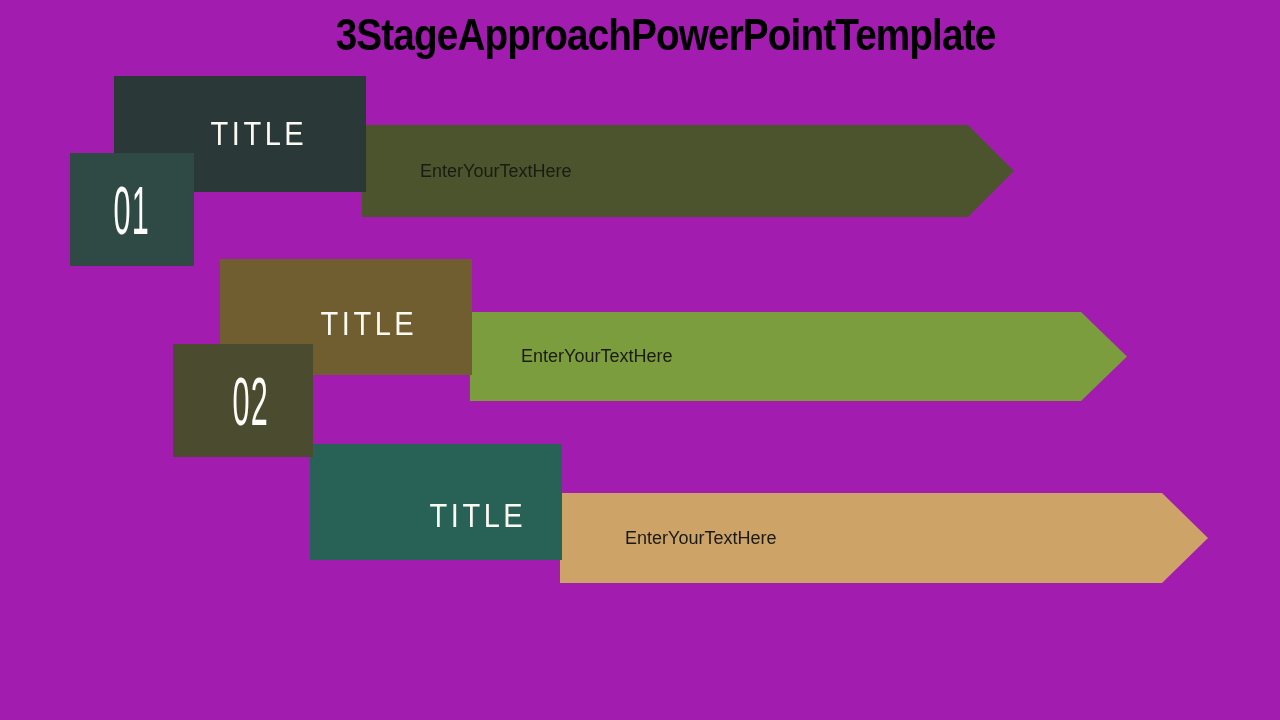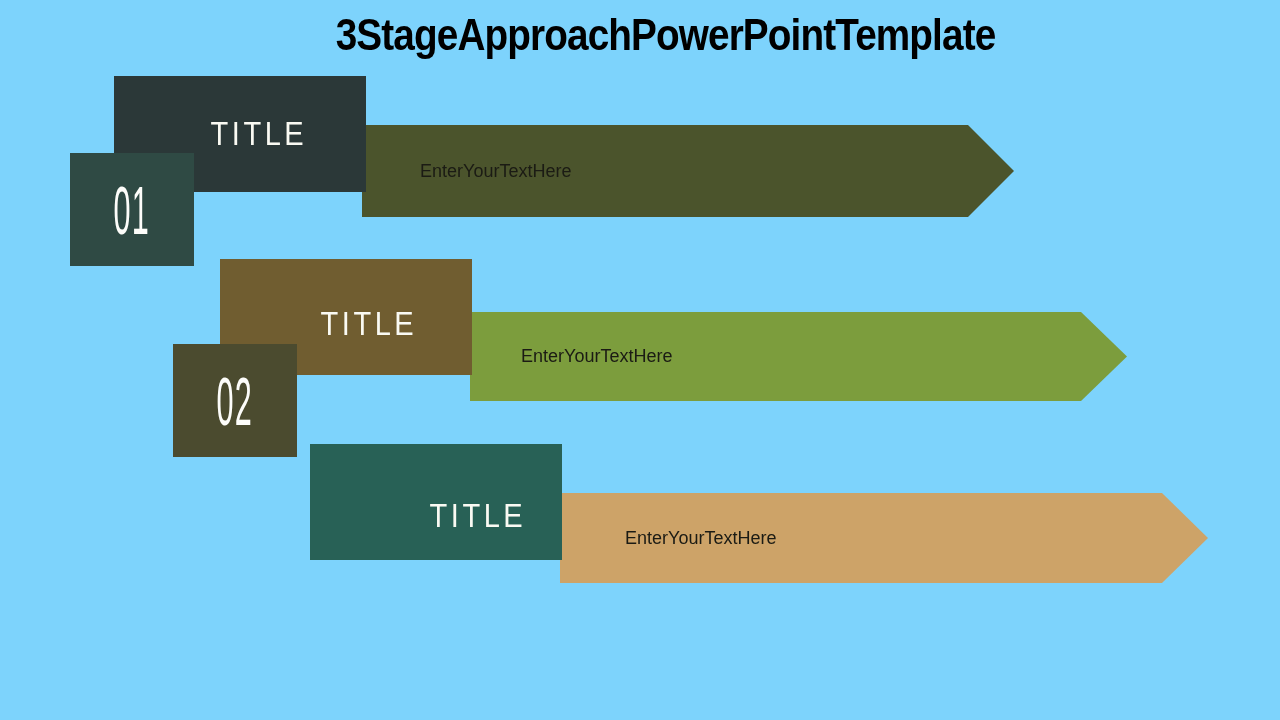--- a/index.html
+++ b/index.html
@@ -5,21 +5,21 @@
   html, body {
     margin: 0;
     padding: 0;
     background: #ffffff;
     font-family: "Liberation Sans", sans-serif;
   }
   .slide {
     position: relative;
     width: 1280px;
     height: 720px;
-    background: #7dd3fc;
+    background: #a21caf;
     overflow: hidden;
   }
   .slide-title {
     position: absolute;
     top: 10px;
     left: 0;
     width: 100%;
     margin: 0;
     padding-left: 58px;
     box-sizing: border-box;
@@ -117,21 +117,21 @@
     </div>
   </div>
 
   <div class="stage">
     <div class="arrow a2" style="background-color: rgb(124, 157, 61);">
       <span class="arrow-text">EnterYourTextHere</span>
     </div>
     <div class="titlebox t2" style="background-color: rgb(112, 93, 48);">
       <span class="title-text">TITLE</span>
     </div>
-    <div class="numbox n2" style="background-color: rgb(75, 75, 47);">
+    <div class="numbox n2" style="background-color: rgb(75, 75, 47); padding-left: 16px;">
       <span class="num-text">02</span>
     </div>
   </div>
 
   <div class="stage">
     <div class="arrow a3" style="background-color: rgb(205, 163, 104);">
       <span class="arrow-text">EnterYourTextHere</span>
     </div>
     <div class="titlebox t3" style="background-color: rgb(40, 97, 86);">
       <span class="title-text">TITLE</span>

